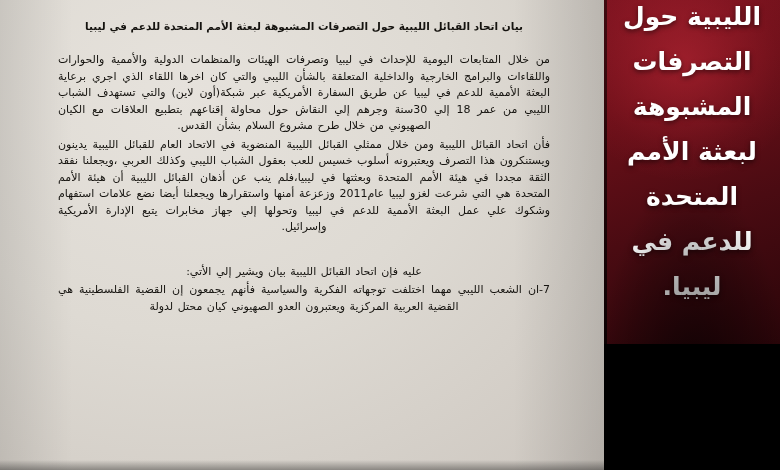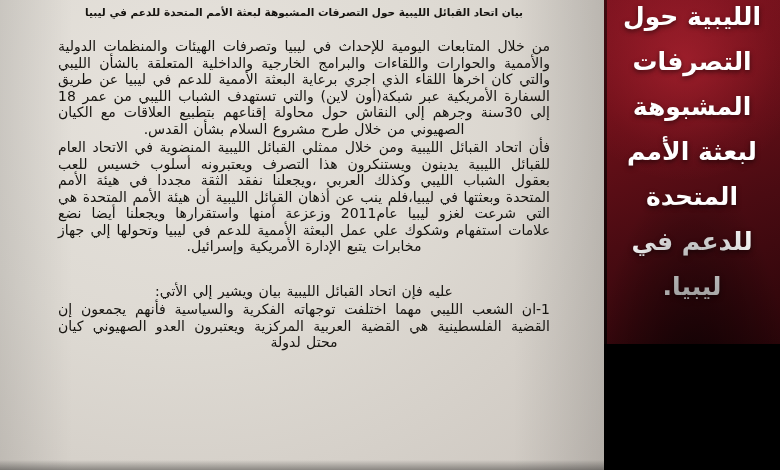--- a/index.html
+++ b/index.html
@@ -41,36 +41,36 @@
   .doc-sheet::after {
     content: "";
     position: absolute;
     inset: 0;
     background: linear-gradient(90deg, rgba(0,0,0,0.10) 0%, rgba(0,0,0,0) 12%, rgba(0,0,0,0) 85%, rgba(0,0,0,0.13) 100%);
     pointer-events: none;
   }
   .doc-text {
     position: absolute;
     left: 58px;
-    top: 4px;
+    top: 18px;
     width: 492px;
     direction: rtl;
     text-align: center;
     color: #15130f;
     font-family: "DejaVu Sans", sans-serif;
   }
   .doc-title {
     font-size: 10.5px;
     line-height: 17px;
     font-weight: 700;
     margin-bottom: 17px;
     letter-spacing: 0;
   }
   .doc-para {
-    font-size: 14px;
+    font-size: 11px;
     line-height: 16.5px;
     text-align: justify;
     text-align-last: center;
     margin: 0 0 2px 0;
     word-spacing: 1px;
   }
   .doc-para.tight {
     margin-bottom: 16px;
   }
   .doc-gap {
@@ -153,21 +153,21 @@
       <div class="doc-title">بيان اتحاد القبائل الليبية حول التصرفات المشبوهة لبعثة الأمم المتحدة للدعم في ليبيا</div>
 
       <p class="doc-para">من خلال المتابعات اليومية للإحداث في ليبيا وتصرفات الهيئات والمنظمات الدولية والأممية والحوارات واللقاءات والبرامج الخارجية والداخلية المتعلقة بالشأن الليبي والتي كان اخرها اللقاء الذي اجري برعاية البعثة الأممية للدعم في ليبيا عن طريق السفارة الأمريكية عبر شبكة(أون لاين) والتي تستهدف الشباب الليبي من عمر 18 إلي 30سنة وجرهم إلي النقاش حول محاولة إقناعهم بتطبيع العلاقات مع الكيان الصهيوني من خلال طرح مشروع السلام بشأن القدس.</p>
 
       <p class="doc-para tight">فأن اتحاد القبائل الليبية ومن خلال ممثلي القبائل الليبية المنضوية في الاتحاد العام للقبائل الليبية يدينون ويستنكرون هذا التصرف ويعتبرونه أسلوب خسيس للعب بعقول الشباب الليبي وكذلك العربي ،ويجعلنا نفقد الثقة مجددا في هيئة الأمم المتحدة وبعثتها في ليبيا،فلم ينب عن أذهان القبائل الليبية أن هيئة الأمم المتحدة هي التي شرعت لغزو ليبيا عام2011 وزعزعة أمنها واستقرارها ويجعلنا أيضا نضع علامات استفهام وشكوك علي عمل البعثة الأممية للدعم في ليبيا وتحولها إلي جهاز مخابرات يتبع الإدارة الأمريكية وإسرائيل.</p>
 
       <div class="doc-gap"></div>
 
       <p class="doc-para">عليه فإن اتحاد القبائل الليبية بيان ويشير إلي الأتي:</p>
 
-      <p class="doc-para">1-ان الشعب الليبي مهما اختلفت توجهاته الفكرية والسياسية فأنهم يجمعون إن القضية الفلسطينية هي القضية العربية المركزية ويعتبرون العدو الصهيوني كيان محتل لدولة</p>
+      <p class="doc-para">7-ان الشعب الليبي مهما اختلفت توجهاته الفكرية والسياسية فأنهم يجمعون إن القضية الفلسطينية هي القضية العربية المركزية ويعتبرون العدو الصهيوني كيان محتل لدولة</p>
     </div>
 
     <div class="bottom-fade"></div>
   </div>
 
   <div class="caption-pane">
     <div class="caption-edge"></div>
     <div class="caption-text">الليبية حول التصرفات المشبوهة لبعثة الأمم المتحدة للدعم في ليبيا.</div>
   </div>
 

